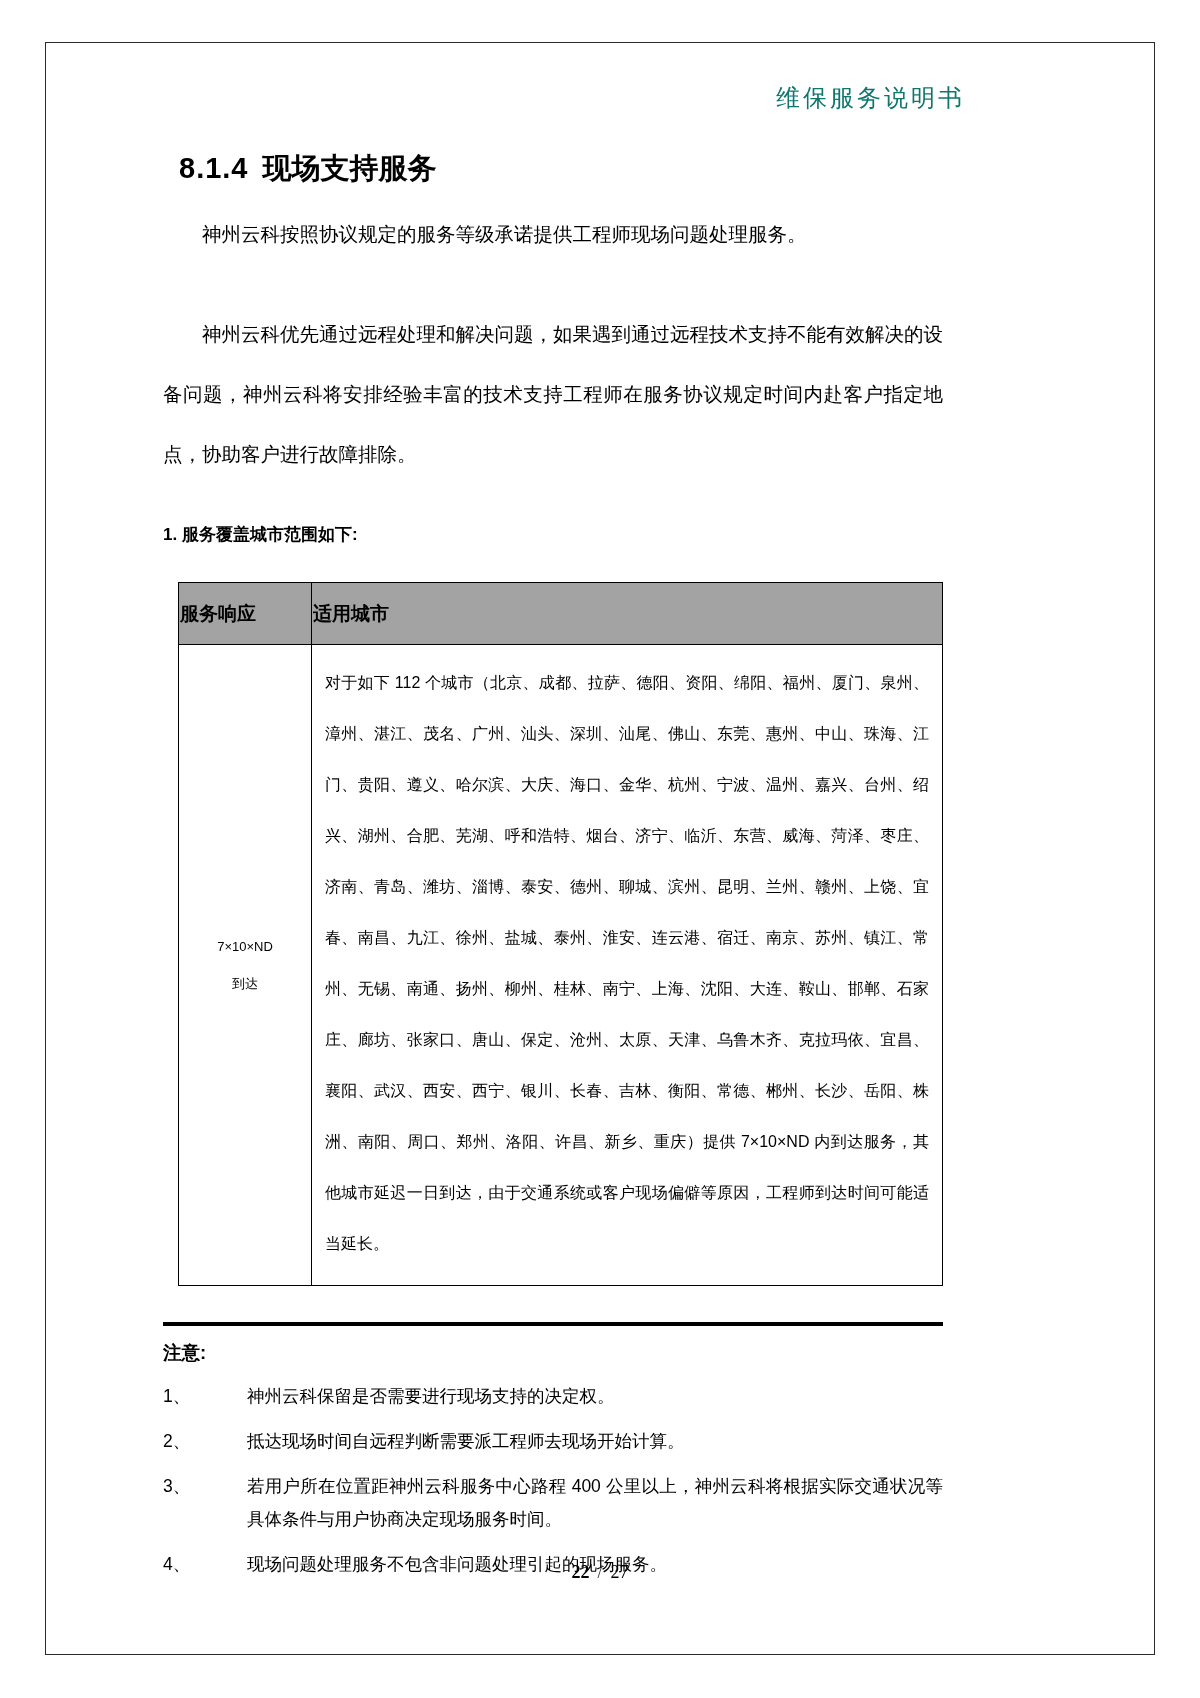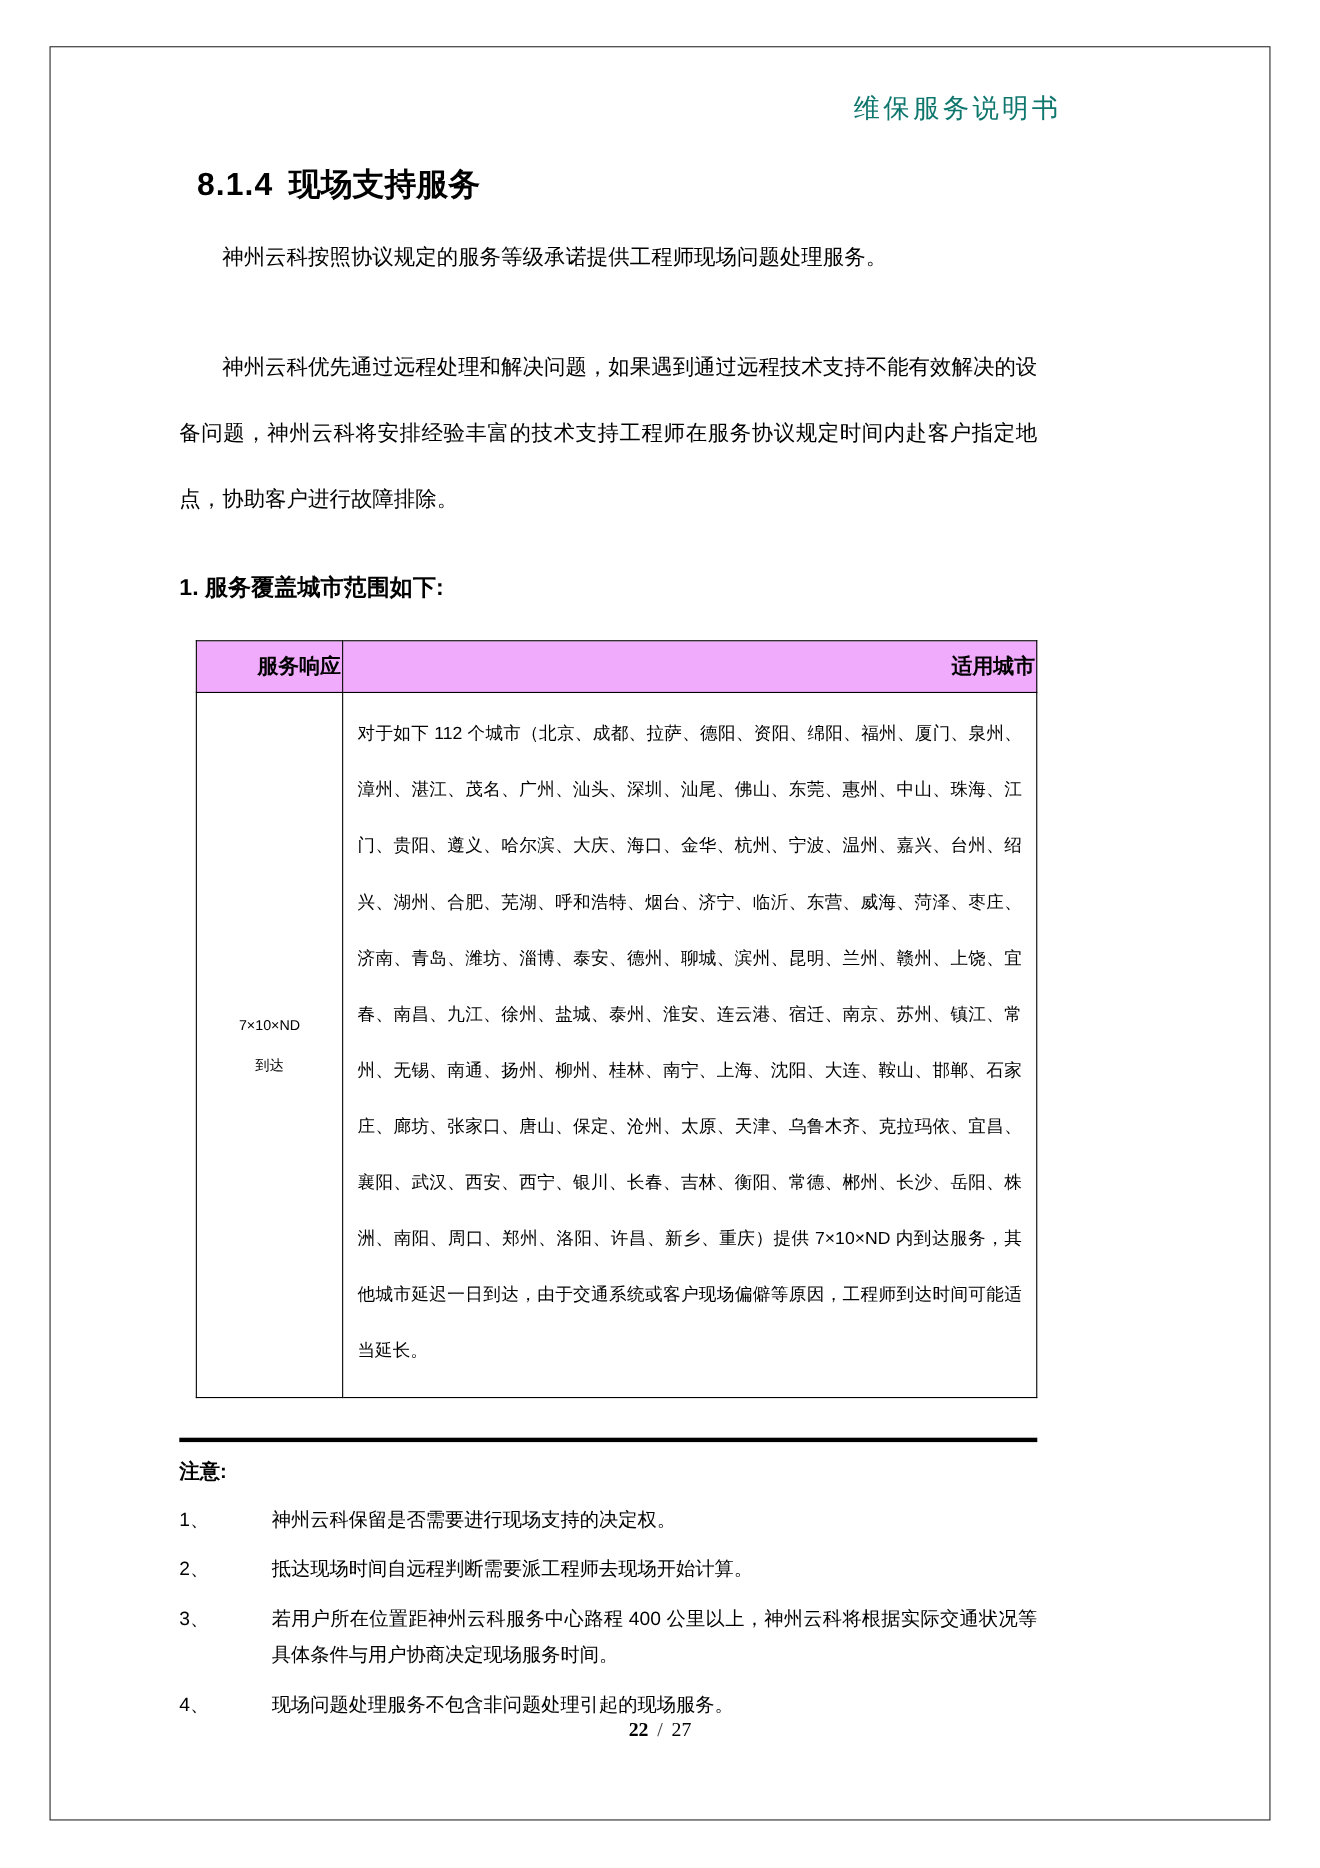--- a/index.html
+++ b/index.html
@@ -42,40 +42,40 @@
     margin: 0;
     font-size: 19.5px;
     line-height: 60px;
     text-align: justify;
     text-indent: 2em;
   }
   .para-1 { margin-top: 40px; }
   .para-2 { margin-top: 0; }
   .list-heading {
     margin-top: 36px;
-    font-size: 21px;
+    font-size: 17px;
     font-weight: bold;
     line-height: 30px;
   }
   table.service-table {
     margin-top: 32px;
     margin-left: 15px;
     width: 765px;
     border-collapse: collapse;
     table-layout: fixed;
   }
   table.service-table th, table.service-table td {
     border: 1.5px solid #000;
   }
   table.service-table th {
-    background: #f0abfc;
-    height: 47px;
+    background: #a3a3a3;
+    height: 62px;
     font-size: 19px;
     font-weight: bold;
-    text-align: right;
+    text-align: left;
     vertical-align: middle;
   }
   .col-response { width: 133px; }
   td.response-cell {
     text-align: center;
     vertical-align: middle;
     font-size: 13px;
     line-height: 37px;
   }
   td.cities-cell {

